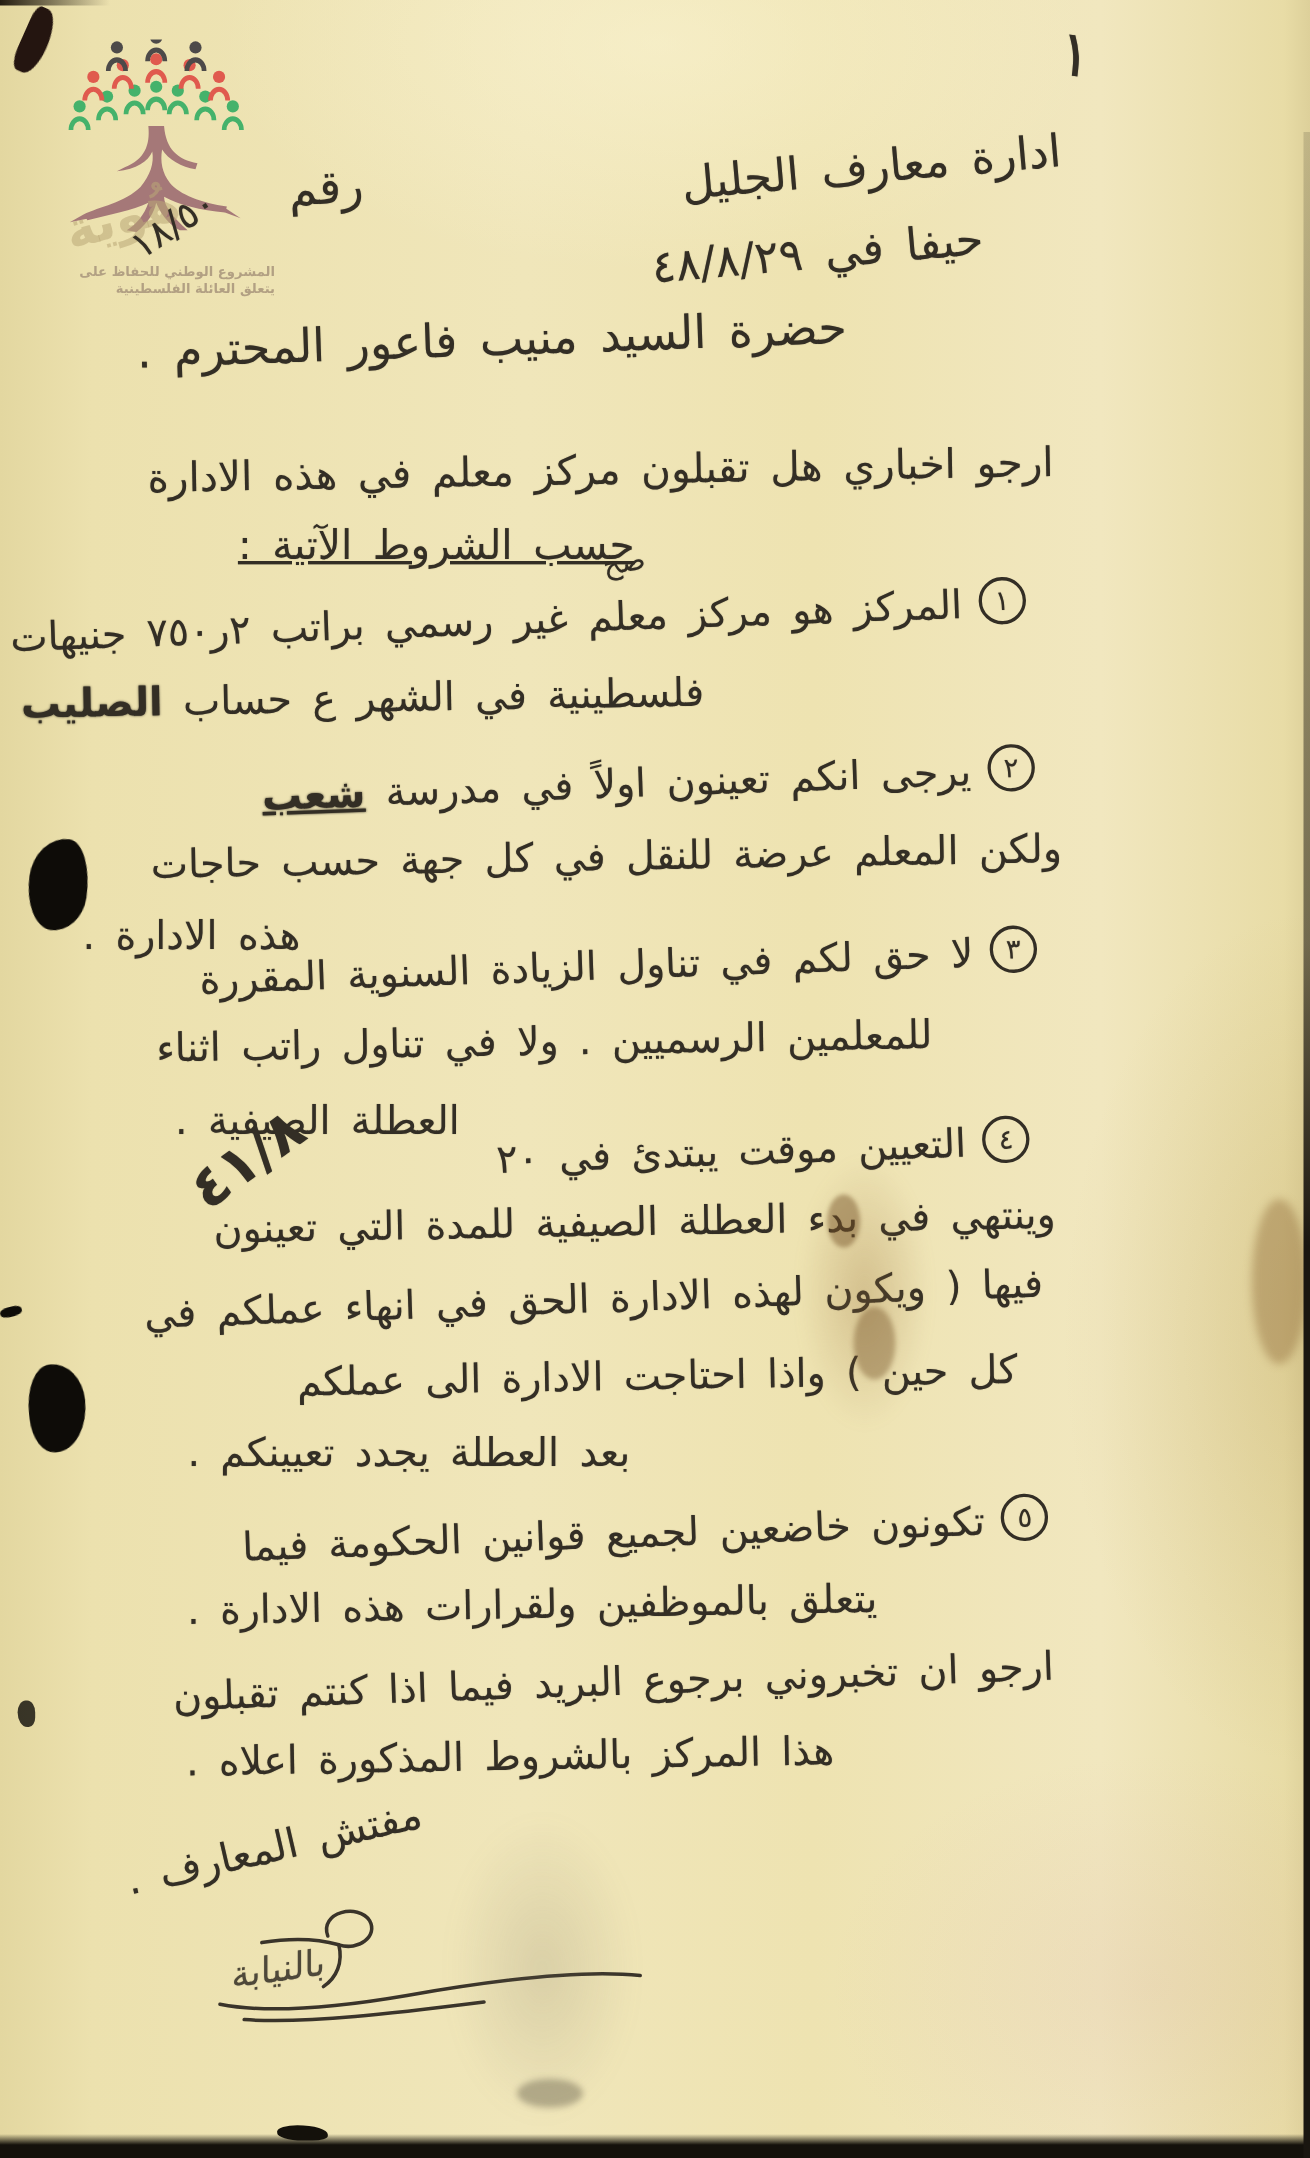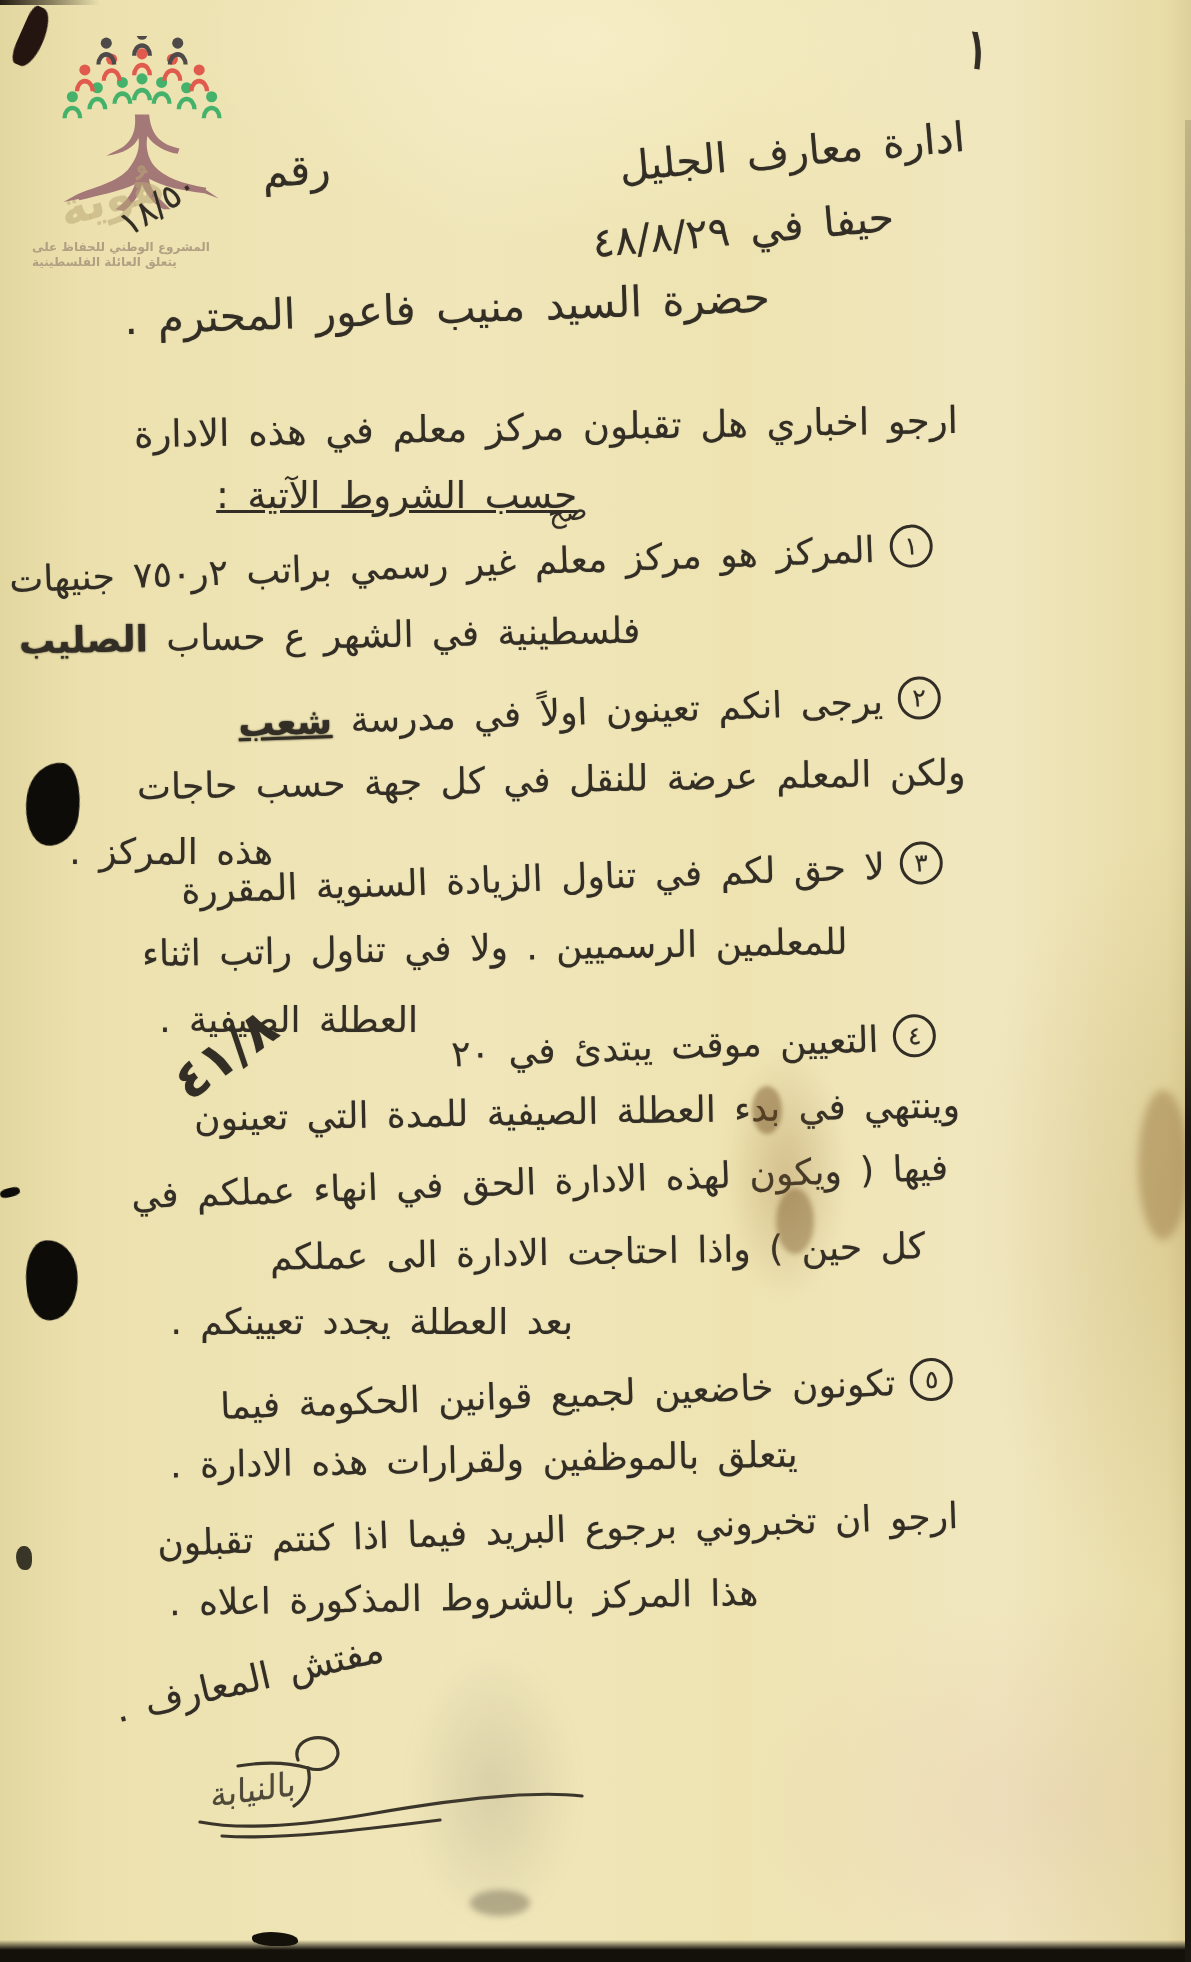--- a/index.html
+++ b/index.html
@@ -24,21 +24,21 @@
     display:inline-flex;align-items:center;justify-content:center;
     width:37px;height:37px;border:3px solid #332e25;border-radius:50%;
     font-size:25px;margin-left:15px;vertical-align:6px;line-height:1;
   }
   .emph{font-weight:bold;text-shadow:0 0 2px rgba(30,26,18,.9);}
   .u{text-decoration:underline;}
   .blot{position:absolute;background:#0e0c08;filter:blur(.6px);}
   .stain{position:absolute;pointer-events:none;}
   .edge{position:absolute;pointer-events:none;}
   .caption{
-    position:absolute;direction:rtl;text-align:left;color:#b2a083;
+    position:absolute;direction:rtl;text-align:right;color:#b2a083;
     font-size:12px;line-height:15px;letter-spacing:.5px;font-weight:bold;
   }
 </style>
 </head>
 <body>
 
 <div style="position:absolute;left:52px;top:36px;width:180px;height:195px;">
   <svg viewBox="0 0 100 112" width="180" height="200">
 
     <g fill="#a57878">
@@ -150,21 +150,21 @@
 <div class="hw" style="right:551px;top:616px;transform:rotate(-1deg);">
   <span>فلسطينية في الشهر ع حساب</span>
   <span class="emph">الصليب</span>
 </div>
 
 <div class="hw" style="right:250px;top:688px;transform:rotate(-2deg);">
   <span class="cnum">٢</span><span>يرجى انكم تعينون اولاً في مدرسة</span>
   <span class="emph u">شعب</span>
 </div>
 <div class="hw" style="right:226px;top:760px;transform:rotate(-1deg);">ولكن المعلم عرضة للنقل في كل جهة حسب حاجات</div>
-<div class="hw" style="right:918px;top:832px;">هذه المركز .</div>
+<div class="hw" style="right:918px;top:832px;">هذه الادارة .</div>
 
 <div class="hw" style="right:248px;top:854px;transform:rotate(-2deg);">
   <span class="cnum">٣</span><span>لا حق لكم في تناول الزيادة السنوية المقررة</span>
 </div>
 <div class="hw" style="right:343px;top:928px;transform:rotate(-1deg);">للمعلمين الرسميين . ولا في تناول راتب اثناء</div>
 <div class="hw" style="right:773px;top:1000px;margin-left:12px;">العطلة الصيفية .</div>
 
 <div class="hw" style="right:255px;top:1022px;transform:rotate(-2deg);">
   <span class="cnum">٤</span><span>التعيين موقت يبتدئ في ٢٠</span>
 </div>

